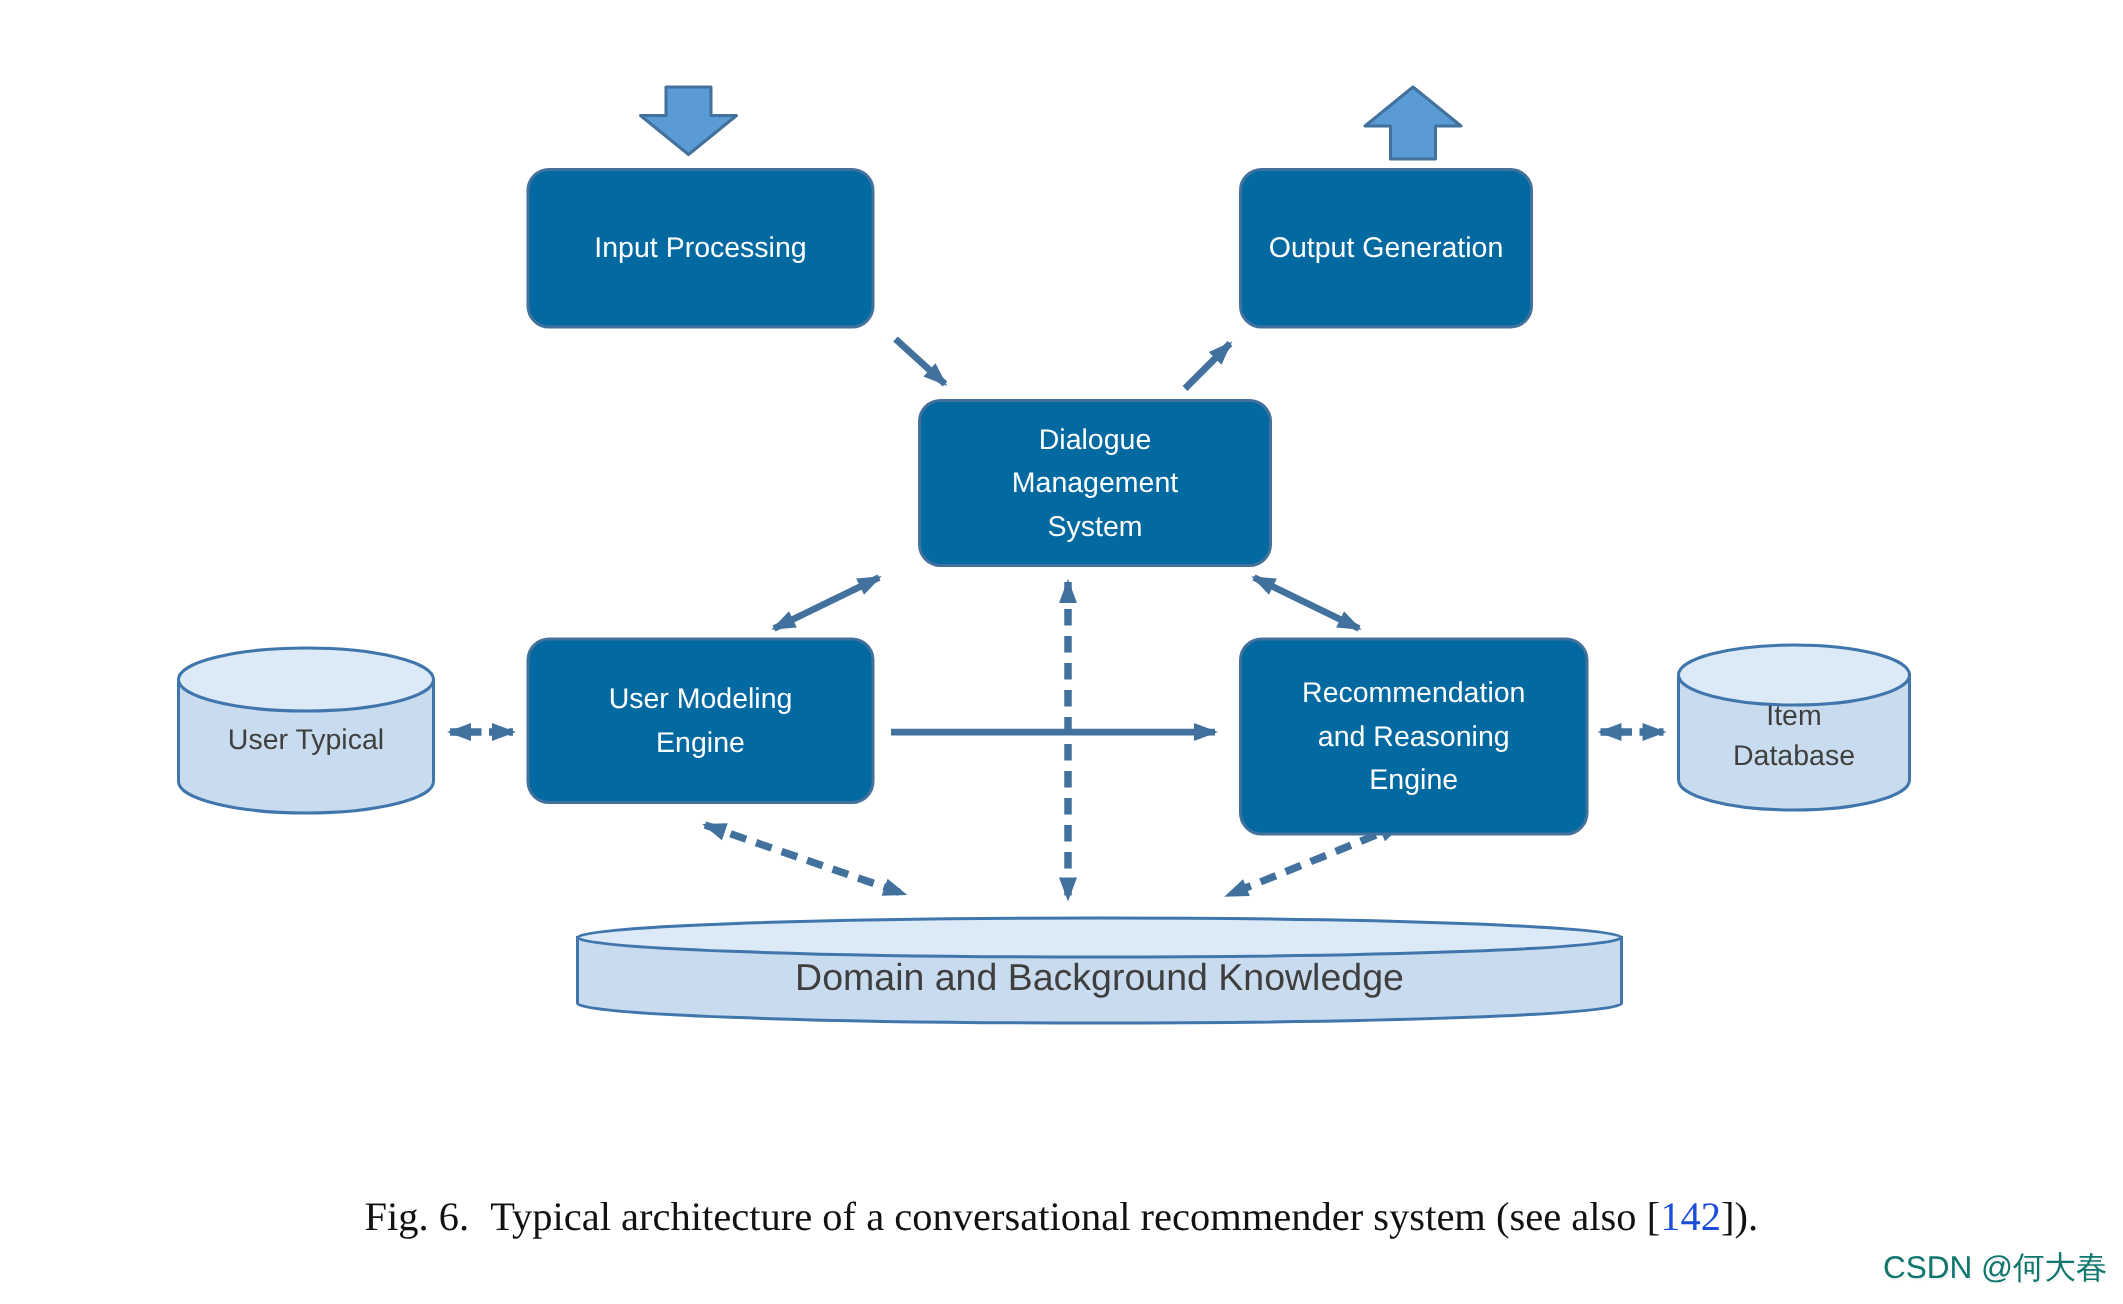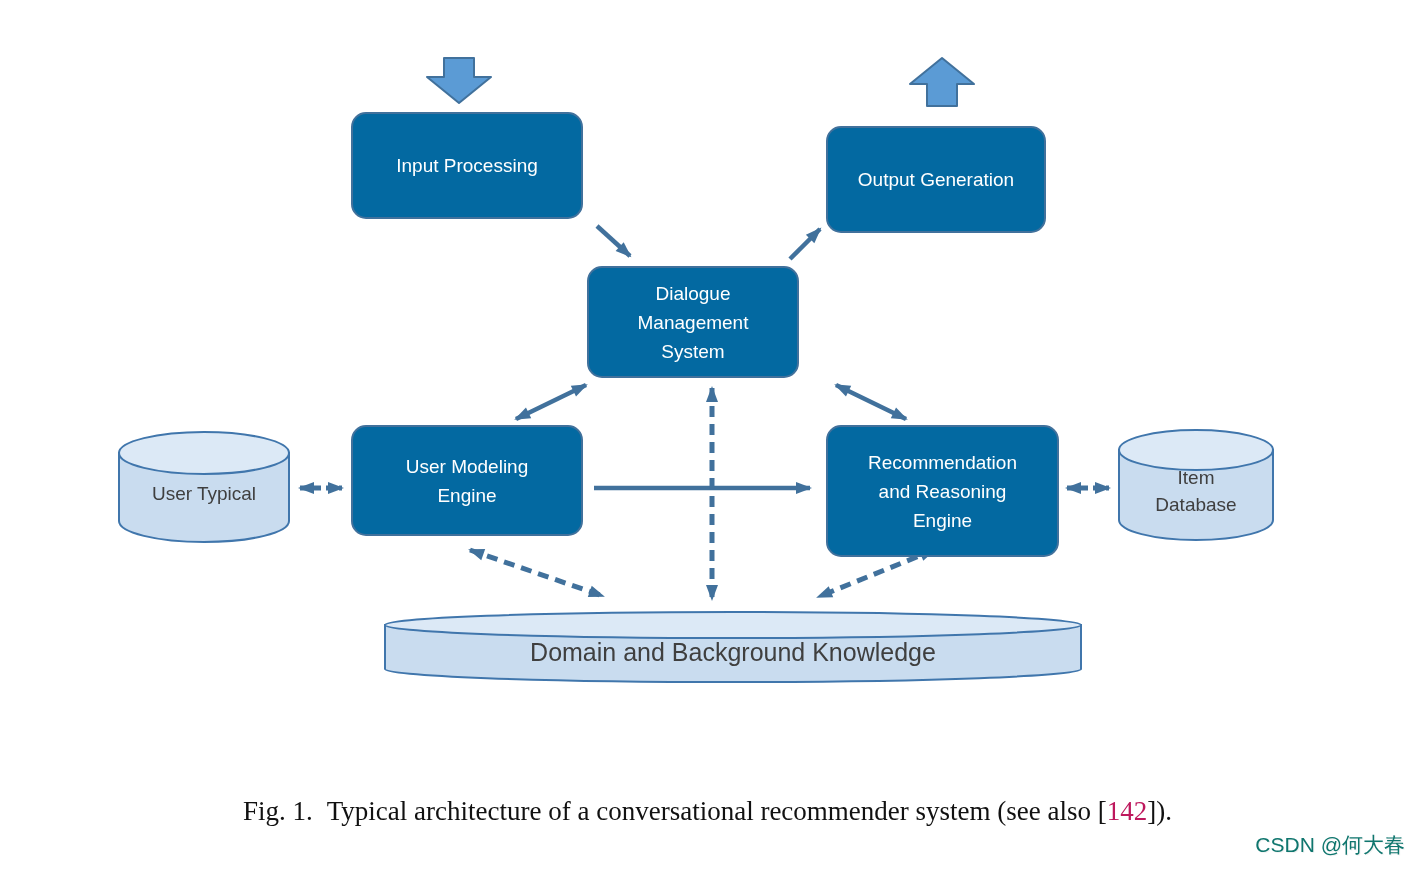--- a/index.html
+++ b/index.html
@@ -38,22 +38,22 @@
     border: 2px solid #41719C;
     border-radius: 15px;
     color: #ffffff;
     font-size: 19px;
     line-height: 29px;
     box-sizing: border-box;
   }
   .box .lbl { max-width: 172px; }
 
   .node-input    { left: 351px; top: 112px; width: 232px; height: 107px; }
-  .node-output   { left: 826px; top: 112px; width: 220px; height: 107px; margin-top: 14px; }
-  .node-dialogue { left: 587px; top: 266px; width: 212px; height: 112px; }
+  .node-output   { left: 826px; top: 112px; width: 196px; height: 107px; }
+  .node-dialogue { left: 612px; top: 266px; width: 236px; height: 112px; }
   .node-usermod  { left: 351px; top: 425px; width: 232px; height: 111px; }
   .node-rec      { left: 826px; top: 425px; width: 233px; height: 132px; }
 
   
   .cylinder { position: absolute; z-index: 2; }
   .cylinder svg { position: absolute; left: 0; top: 0; }
   .cyl-label {
     position: absolute;
     left: 0; right: 0; top: 0; bottom: 0;
     display: flex;
@@ -81,21 +81,21 @@
     left: 0; right: 0;
     top: 796px;
     z-index: 2;
     text-align: center;
     font-family: "Liberation Serif", serif;
     font-size: 27px;
     color: #111111;
     white-space: nowrap;
   }
   .caption .cap-prefix { margin-right: 14px; }
-  .caption .cap-cite { color: #be185d; }
+  .caption .cap-cite { color: #1d4ed8; }
 
   
   .watermark {
     position: absolute;
     right: 10px;
     top: 831px;
     z-index: 2;
     font-size: 21px;
     color: #0f766e;
     text-shadow: 1px 1px 0 #f3f3f3;
@@ -177,18 +177,18 @@
     <svg width="700" height="74" viewBox="0 0 700 74">
       <path class="cyl-body" d="M2,15 L2,59 A348,13 0 0 0 698,59 L698,15 Z"></path>
       <ellipse class="cyl-top" cx="350" cy="15" rx="348" ry="13"></ellipse>
     </svg>
     <div class="cyl-label">
       <span class="lbl">Domain and Background Knowledge</span>
     </div>
   </div>
 
   <div class="caption">
-    <span class="cap-prefix">Fig. 1.</span><span>Typical architecture of a conversational recommender system (see also [</span><span class="cap-cite">142</span><span>]).</span>
+    <span class="cap-prefix">Fig. 6.</span><span>Typical architecture of a conversational recommender system (see also [</span><span class="cap-cite">142</span><span>]).</span>
   </div>
 
   <div class="watermark">CSDN @何大春</div>
 
 </div>
 
 </body></html>

